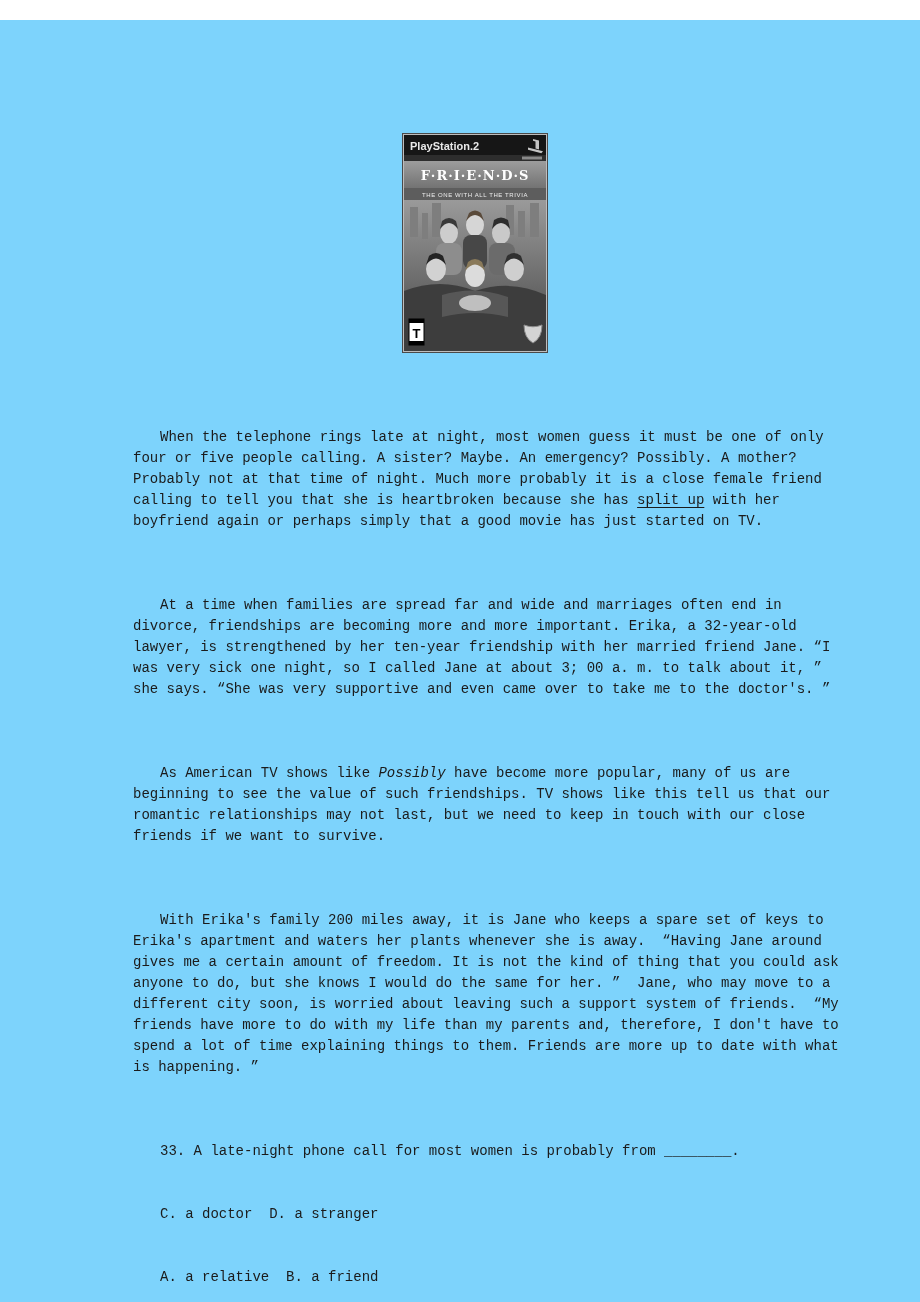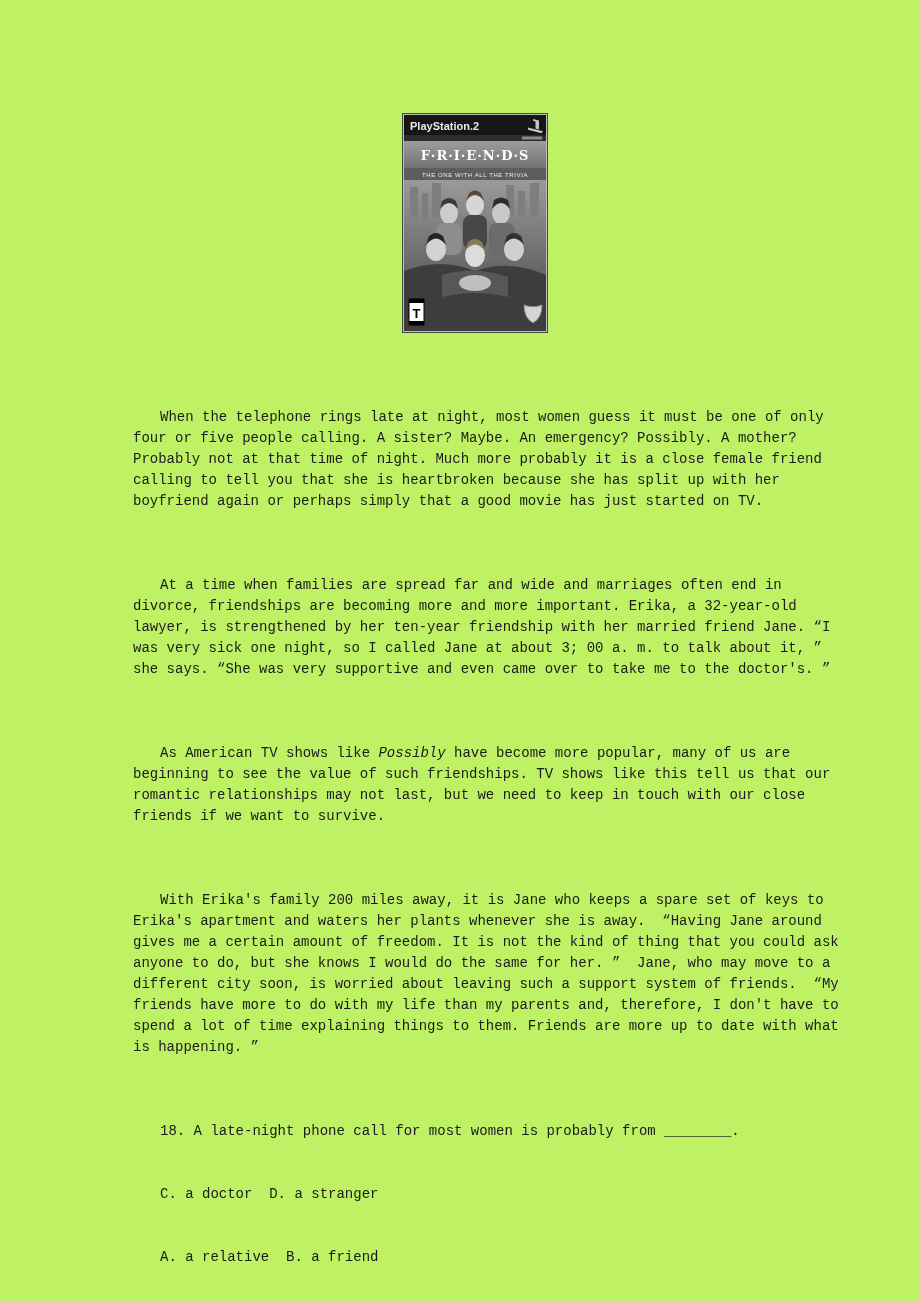--- a/index.html
+++ b/index.html
@@ -4,21 +4,21 @@
 <style>
   html, body { margin: 0; padding: 0; }
   body {
     width: 920px;
     height: 1302px;
     background: #ffffff;
     position: relative;
     font-family: "Liberation Mono", monospace;
     overflow: hidden;
   }
-  .page { position: absolute; inset: 0; background: #bef264; }
+  .page { position: absolute; inset: 0; background: #7dd3fc; margin-top: 20px; }
 
   
   .cover {
     position: absolute;
     left: 402px;
     top: 113px;
     width: 146px;
     height: 220px;
   }
 
@@ -29,21 +29,21 @@
     top: 344px;
     width: 706px;
     font-family: "Liberation Mono", monospace;
     font-size: 14px;
     line-height: 21px;
     color: #1b1b1b;
     white-space: pre-wrap;
   }
   .para { margin: 0; text-indent: 27px; }
   .qline { margin: 0; padding-left: 27px; }
-  .underlined { text-underline-offset: 3px; }
+  .underlined { text-decoration: underline; text-underline-offset: 3px; }
   .italic { font-style: italic; }
 </style>
 </head>
 <body>
 
 <div class="page">
 
   <svg class="cover" viewBox="0 0 146 220" width="146" height="220" xmlns="http://www.w3.org/2000/svg">
     <defs>
       <linearGradient id="titleGrad" x1="0" y1="0" x2="0" y2="1">
@@ -121,21 +121,21 @@
   <div class="textflow">
 
     <p class="para"><span>When the telephone rings late at night, most women guess it must be one of only four or five people calling. A sister? Maybe. An emergency? Possibly. A mother? Probably not at that time of night. Much more probably it is a close female friend calling to tell you that she is heartbroken because she has </span><span class="underlined">split up</span><span> with her boyfriend again or perhaps simply that a good movie has just started on TV.</span></p>
 
     <p class="para">At a time when families are spread far and wide and marriages often end in divorce, friendships are becoming more and more important. Erika, a 32-year-old lawyer, is strengthened by her ten-year friendship with her married friend Jane. “I was very sick one night, so I called Jane at about 3; 00 a. m. to talk about it, ” she says. “She was very supportive and even came over to take me to the doctor's. ”</p>
 
     <p class="para"><span>As American TV shows like </span><span class="italic">Possibly</span><span> have become more popular, many of us are beginning to see the value of such friendships. TV shows like this tell us that our romantic relationships may not last, but we need to keep in touch with our close friends if we want to survive.</span></p>
 
     <p class="para">With Erika's family 200 miles away, it is Jane who keeps a spare set of keys to Erika's apartment and waters her plants whenever she is away.  “Having Jane around gives me a certain amount of freedom. It is not the kind of thing that you could ask anyone to do, but she knows I would do the same for her. ”  Jane, who may move to a different city soon, is worried about leaving such a support system of friends.  “My friends have more to do with my life than my parents and, therefore, I don't have to spend a lot of time explaining things to them. Friends are more up to date with what is happening. ”</p>
 
-    <div class="qline">18. A late-night phone call for most women is probably from ________.</div>
+    <div class="qline">33. A late-night phone call for most women is probably from ________.</div>
     <div class="qline">C. a doctor  D. a stranger</div>
     <div class="qline">A. a relative  B. a friend</div>
 
     
     
     
 
     
     
     

